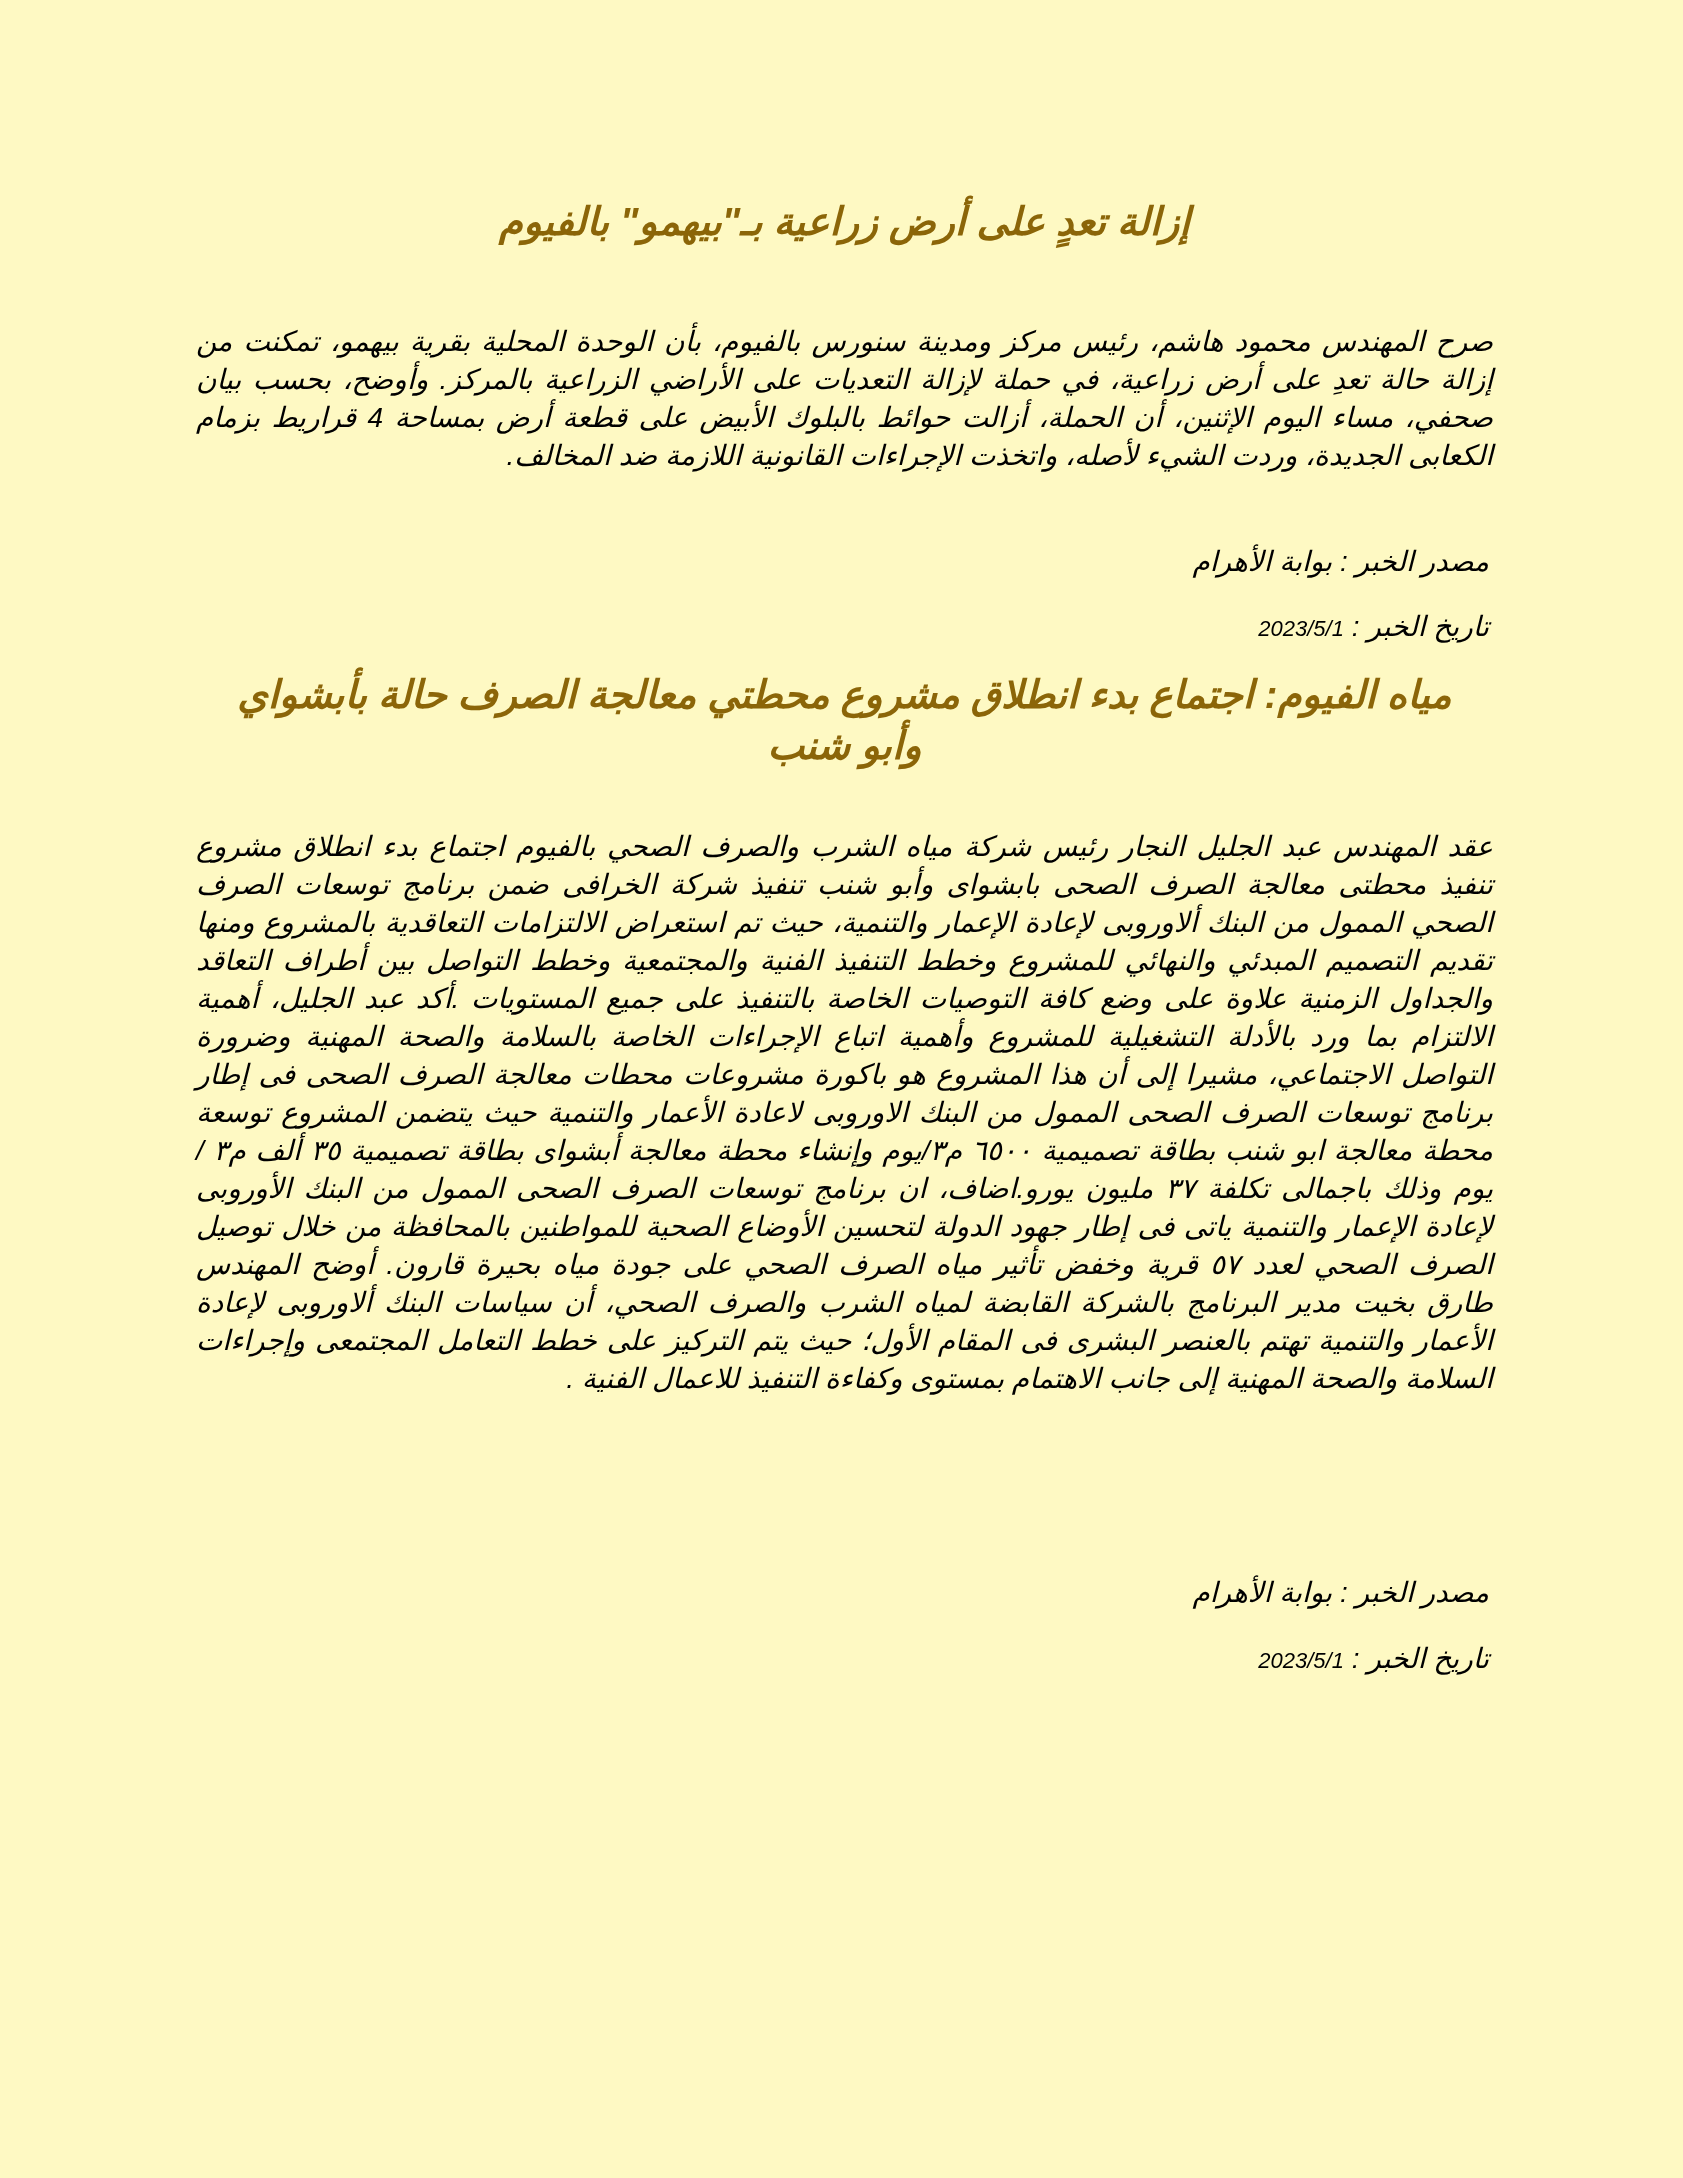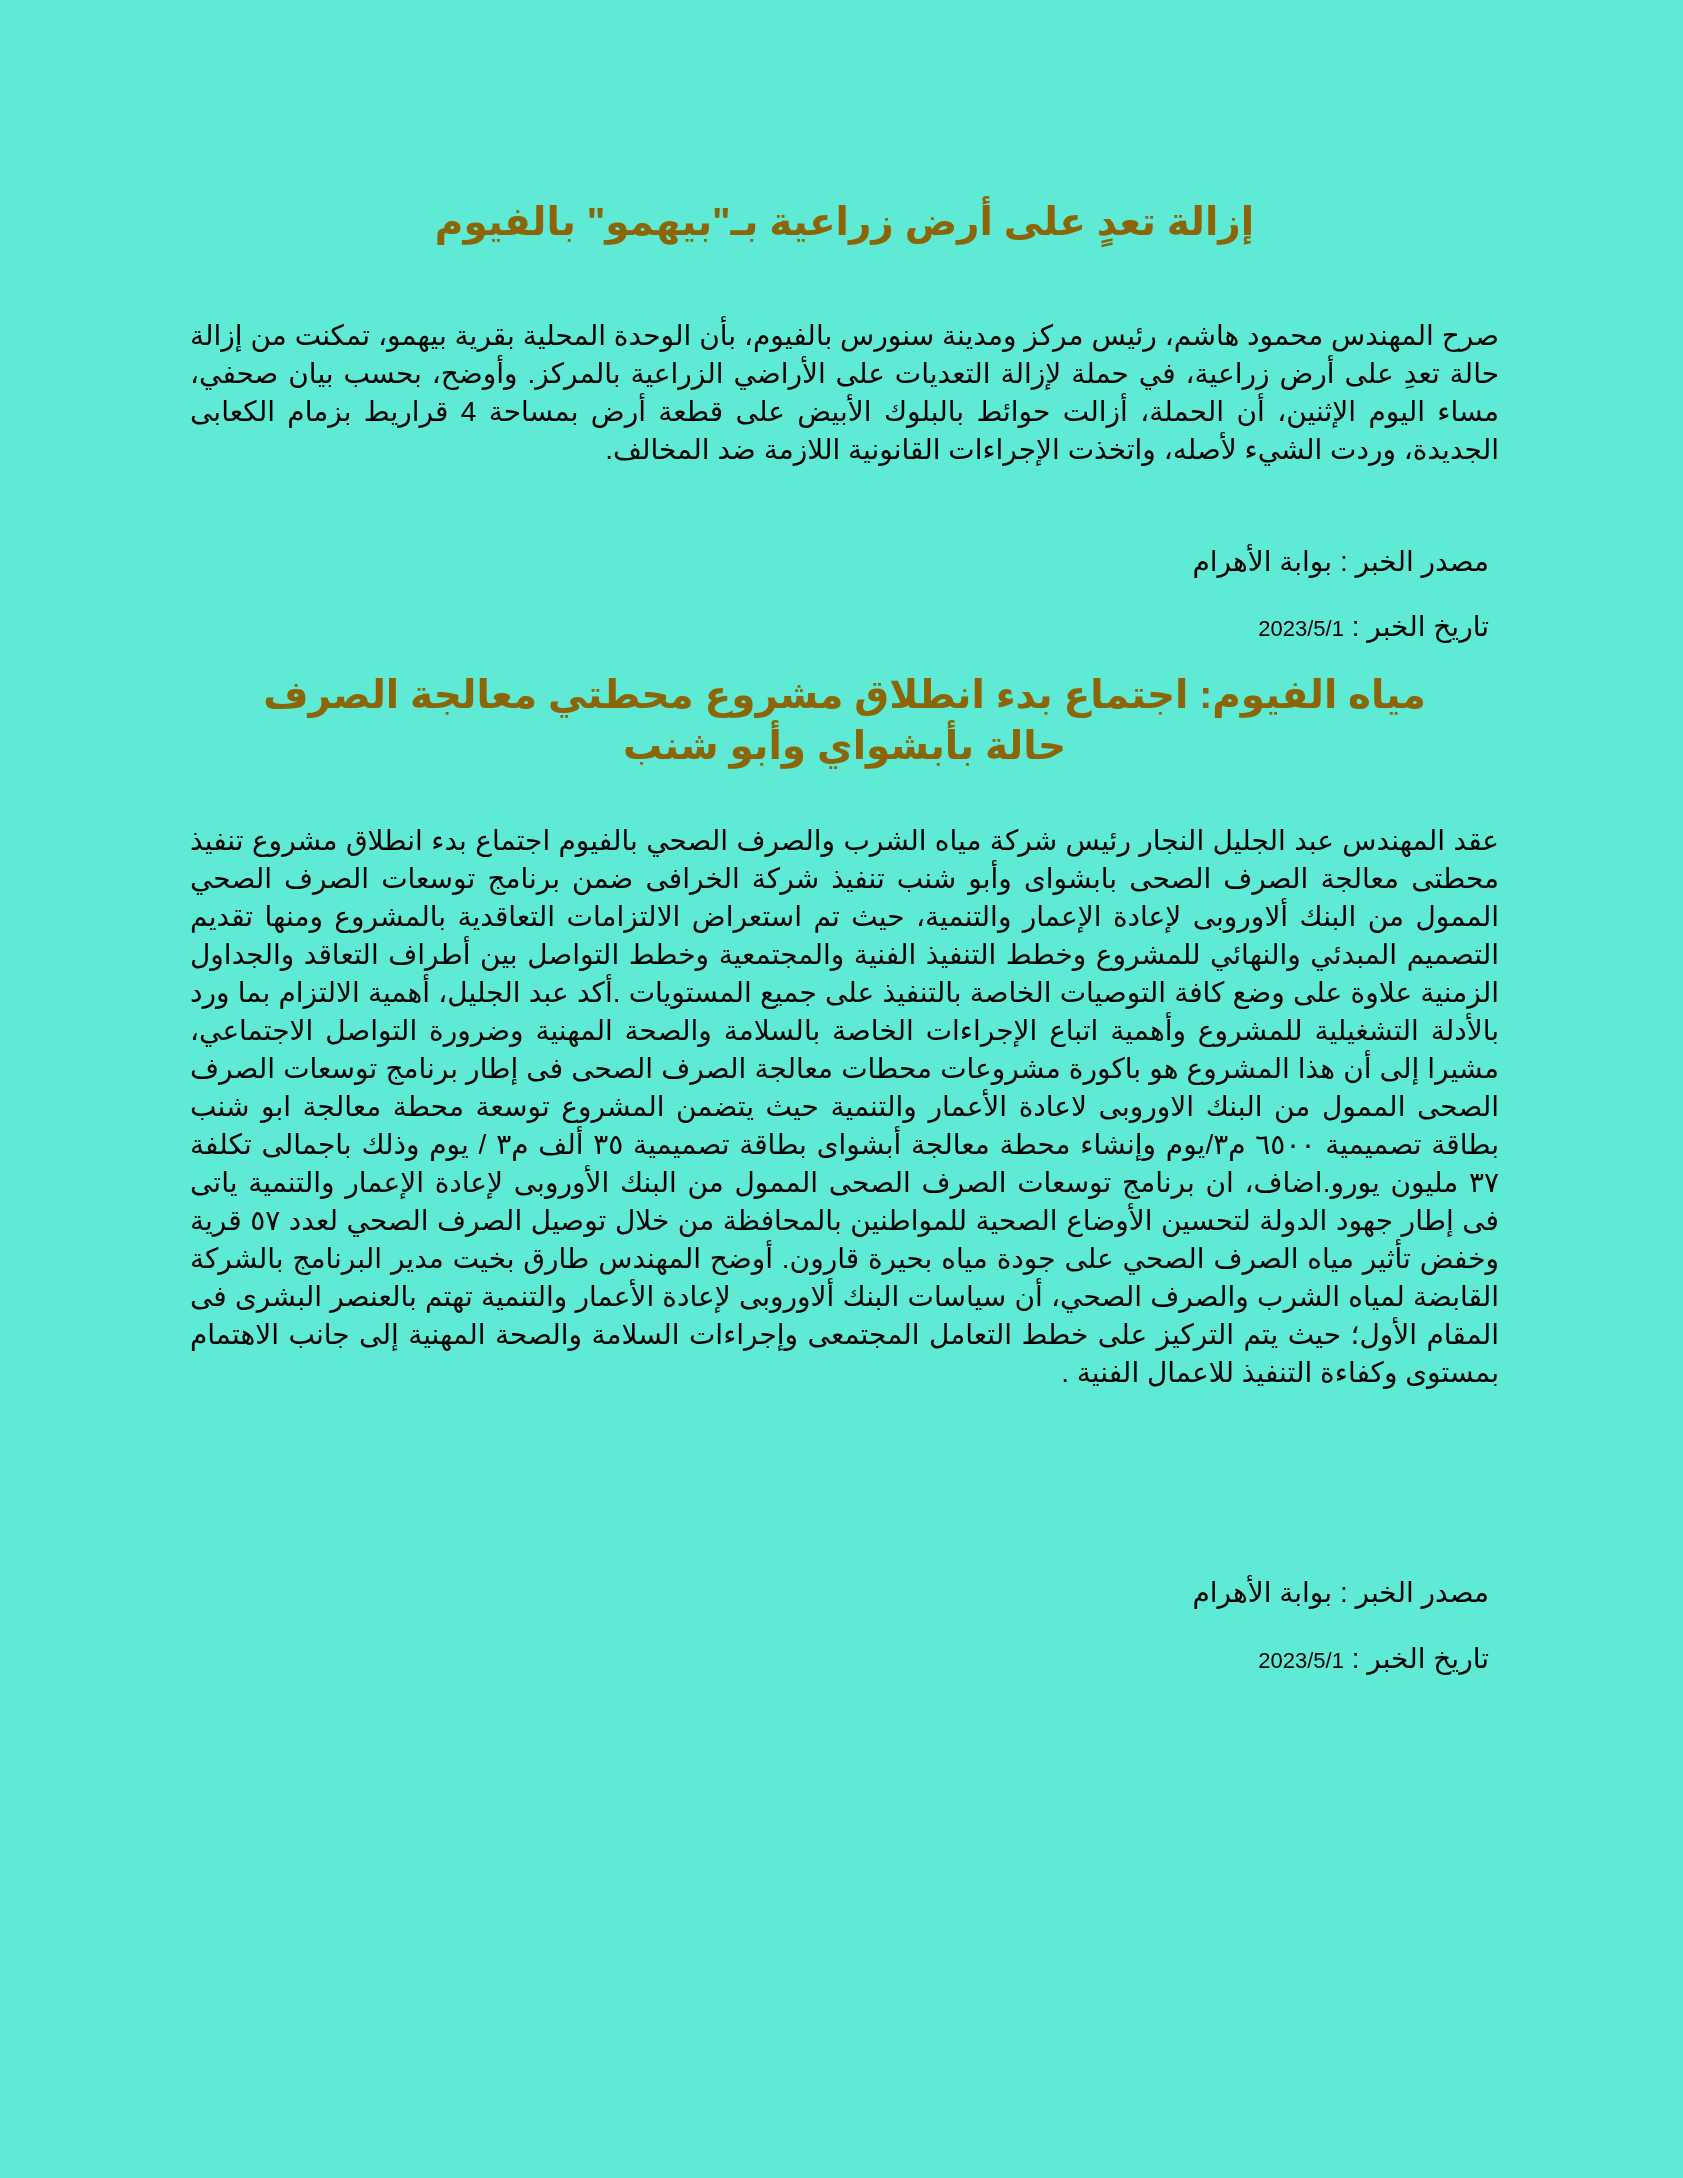--- a/index.html
+++ b/index.html
@@ -14,21 +14,22 @@
       font-family: "Liberation Sans", "DejaVu Sans", sans-serif;
       color: #000000;
       overflow: hidden;
     }
     .page {
       position: absolute;
       left: 0;
       top: 0;
       width: 1683px;
       height: 2178px;
-      background: #5eead4;
+      background: #fef9c3;
+      font-style: italic;
     }
     .content {
       position: absolute;
       right: 182px;
       left: 188px;
       top: 0;
       direction: rtl;
     }
     .article-title {
       text-align: center;
@@ -36,21 +37,21 @@
       font-size: 39px;
       line-height: 51px;
       margin: 0;
       letter-spacing: 0;
     }
     .article-body {
       text-align: justify;
       text-align-last: right;
       font-size: 28px;
       line-height: 38px;
-      margin: 2px;
+      margin: 8px;
     }
     .meta-line {
       text-align: right;
       font-size: 28px;
       line-height: 38px;
       margin: 12px;
     }
     .meta-line .ltr-num {
       direction: ltr;
       unicode-bidi: embed;

